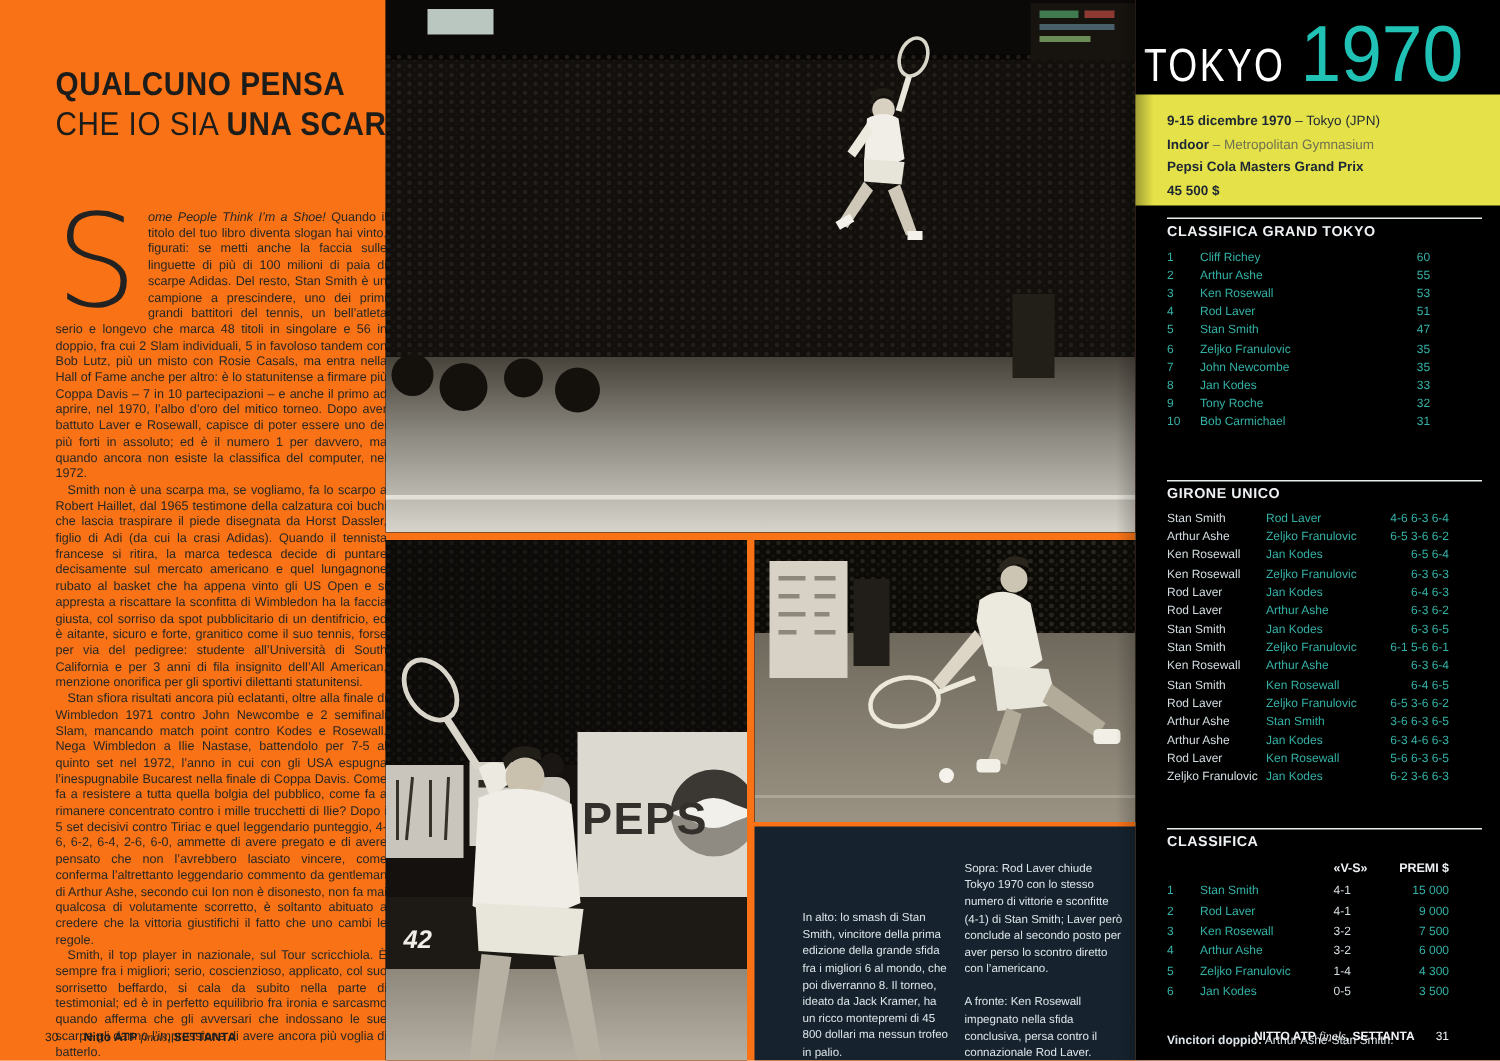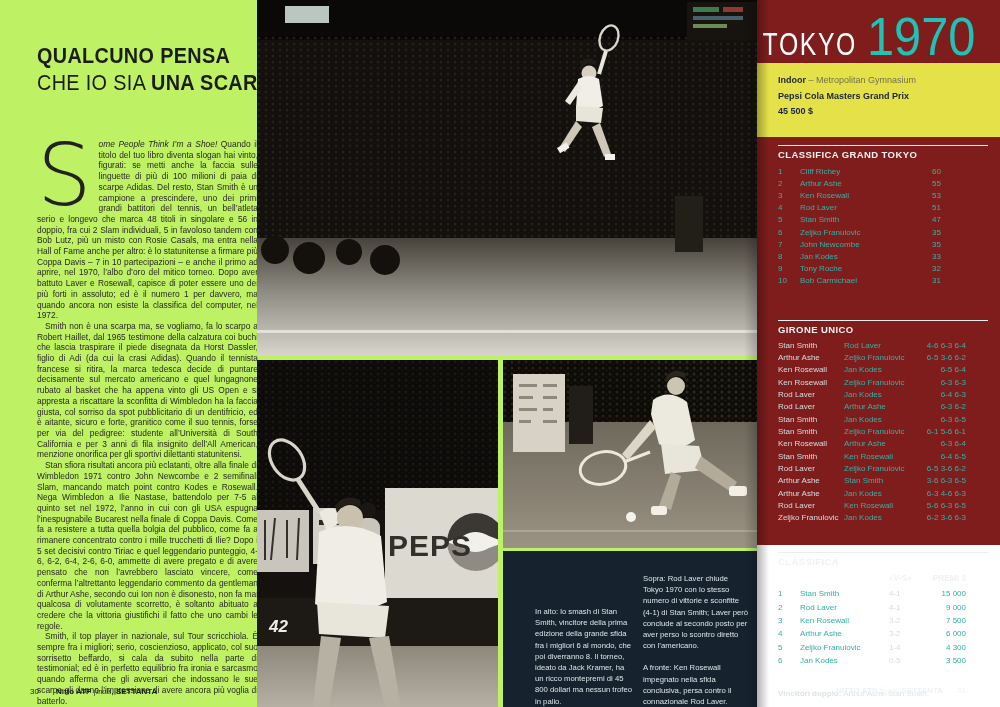--- a/index.html
+++ b/index.html
@@ -1,20 +1,20 @@
 <!DOCTYPE html>
 <html><head>
 <meta charset="utf-8">
 <style>
   html,body{margin:0;padding:0}
   body{width:1000px;height:707px;position:relative;overflow:hidden;
        font-family:"Liberation Sans",sans-serif;background:#ffffff}
 
-  .page-left{position:absolute;left:0;top:0;width:757px;height:707px;background:#bef264}
-  .page-right{position:absolute;left:757px;top:0;width:243px;height:545px;background:#7f1d1d;color:#e9eef0}
+  .page-left{position:absolute;left:0;top:0;width:757px;height:707px;background:#f97316}
+  .page-right{position:absolute;left:757px;top:0;width:243px;height:707px;background:#000000;color:#e9eef0}
   .spine{position:absolute;left:744px;top:0;width:13px;height:707px;z-index:6;pointer-events:none;
          background:linear-gradient(to right,rgba(0,0,0,0),rgba(0,0,0,.20))}
   .spine-r{position:absolute;left:757px;top:0;width:12px;height:707px;z-index:6;pointer-events:none;
          background:linear-gradient(to right,rgba(0,0,0,.30),rgba(0,0,0,0))}
 
   
   .title{position:absolute;left:37px;top:27px;color:#1c1c1a;font-size:22px;line-height:27px;
          font-weight:700;letter-spacing:.4px;white-space:nowrap;transform:scaleX(.90);transform-origin:left top}
   .title .light{font-weight:400}
 
@@ -58,21 +58,21 @@
 
   .sec{position:absolute;left:21px;width:210px}
   .rule{height:0;border-top:1.3px solid #e9eef0;margin-bottom:3px}
   .sec h3{margin:0;font-size:9.5px;font-weight:700;color:#eef2f4;letter-spacing:.4px}
   .teal{color:#34b1a6}
   .wht{color:#d4dde1}
 
   .gp-rows{margin-top:5px}
   .gp-row{display:grid;grid-template-columns:22px 1fr 34px;height:12.2px;align-items:center;
           font-size:8px;padding-right:22px}
-  .gp-row .pts{text-align:left}
+  .gp-row .pts{text-align:center}
 
   .sec-gp{top:145px}
   .sec-gu{top:320px}
   .gu-rows{margin-top:4px}
   .gu-row{display:grid;grid-template-columns:66px 1fr auto;height:12.35px;align-items:center;
           font-size:8px;padding-right:22px}
   .gu-row .score{text-align:right}
 
   .sec-cl{top:552px}
   .cl-sub{display:grid;grid-template-columns:22px 89px 40px 1fr;margin-top:6px;font-size:8.3px;font-weight:700;color:#eef2f4;padding-right:22px}
@@ -276,20 +276,21 @@
 
 <section class="page-right">
   <div class="spine-r" style="left:0"></div>
 
   <header class="rp-head">
     <span class="city">TOKYO</span>
     <span class="year">1970</span>
   </header>
 
   <div class="info-box">
+    <div><b>9-15 dicembre 1970</b><span> – Tokyo (JPN)</span></div>
     <div><b>Indoor</b><span class="muted"> – Metropolitan Gymnasium</span></div>
     <div><b>Pepsi Cola Masters Grand Prix</b></div>
     <div><b>45 500 $</b></div>
   </div>
 
   <section class="sec sec-gp">
     <div class="rule"></div>
     <h3>CLASSIFICA GRAND TOKYO</h3>
     <div class="gp-rows">
 

